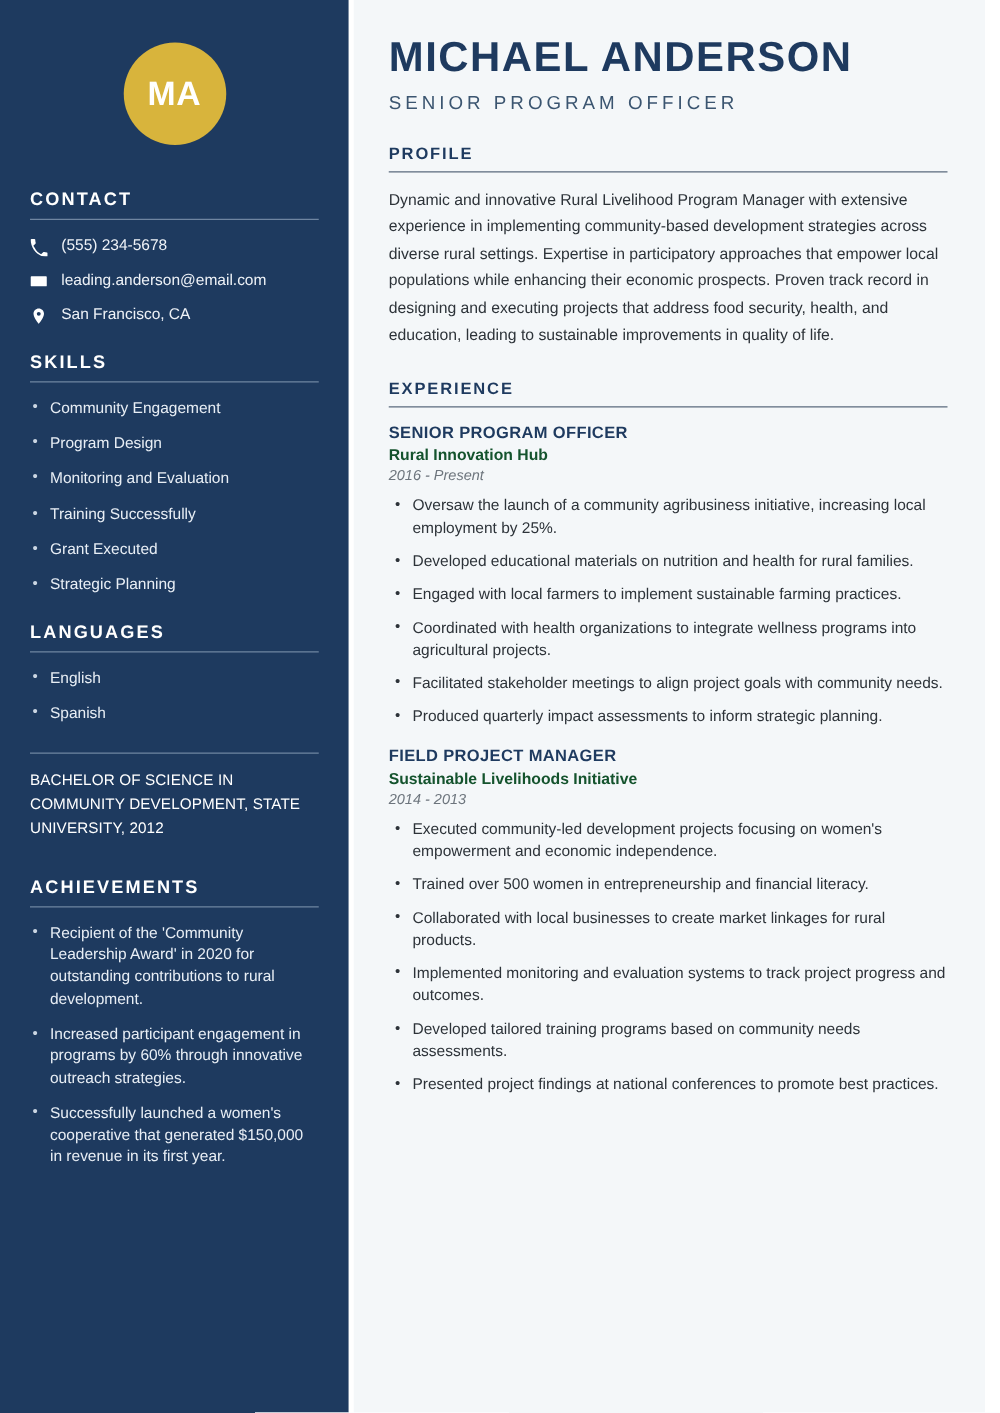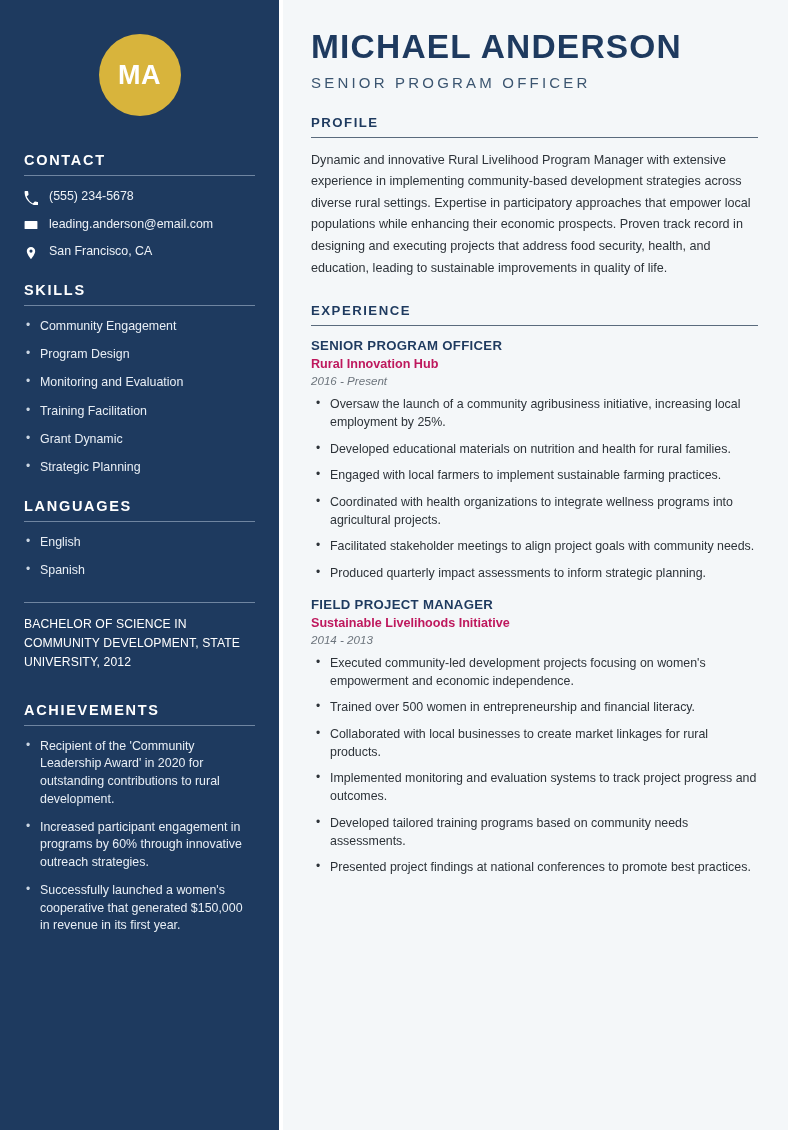--- a/index.html
+++ b/index.html
@@ -93,21 +93,21 @@
   .main-rule { height: 1px; background: #5a6b7d; margin-bottom: 12px; }
   .profile-text {
     font-size: 12.6px; color: #2d3339; line-height: 1.72;
     margin-bottom: 24px;
   }
   .job-title {
     font-size: 13.2px; font-weight: 700; color: #1E3A5F;
     letter-spacing: .3px; margin-bottom: 4px;
   }
   .job-company {
-    font-size: 12.6px; font-weight: 700; color: #be185d;
+    font-size: 12.6px; font-weight: 700; color: #14532d;
     margin-bottom: 3px;
   }
   .job-dates {
     font-size: 11.6px; font-style: italic; color: #6d757d;
     margin-bottom: 9px;
   }
   ul.job-list { list-style: none; padding-left: 2px; }
   ul.job-list li {
     position: relative;
     padding-left: 17px;
@@ -164,22 +164,22 @@
       </div>
     </section>
 
     <section class="side-section">
       <div class="side-h">SKILLS</div>
       <div class="side-rule"></div>
       <ul class="side-list">
         <li>Community Engagement</li>
         <li>Program Design</li>
         <li>Monitoring and Evaluation</li>
-        <li>Training Facilitation</li>
-        <li>Grant Dynamic</li>
+        <li>Training Successfully</li>
+        <li>Grant Executed</li>
         <li>Strategic Planning</li>
       </ul>
     </section>
 
     <section class="side-section">
       <div class="side-h">LANGUAGES</div>
       <div class="side-rule"></div>
       <ul class="side-list">
         <li>English</li>
         <li>Spanish</li>

